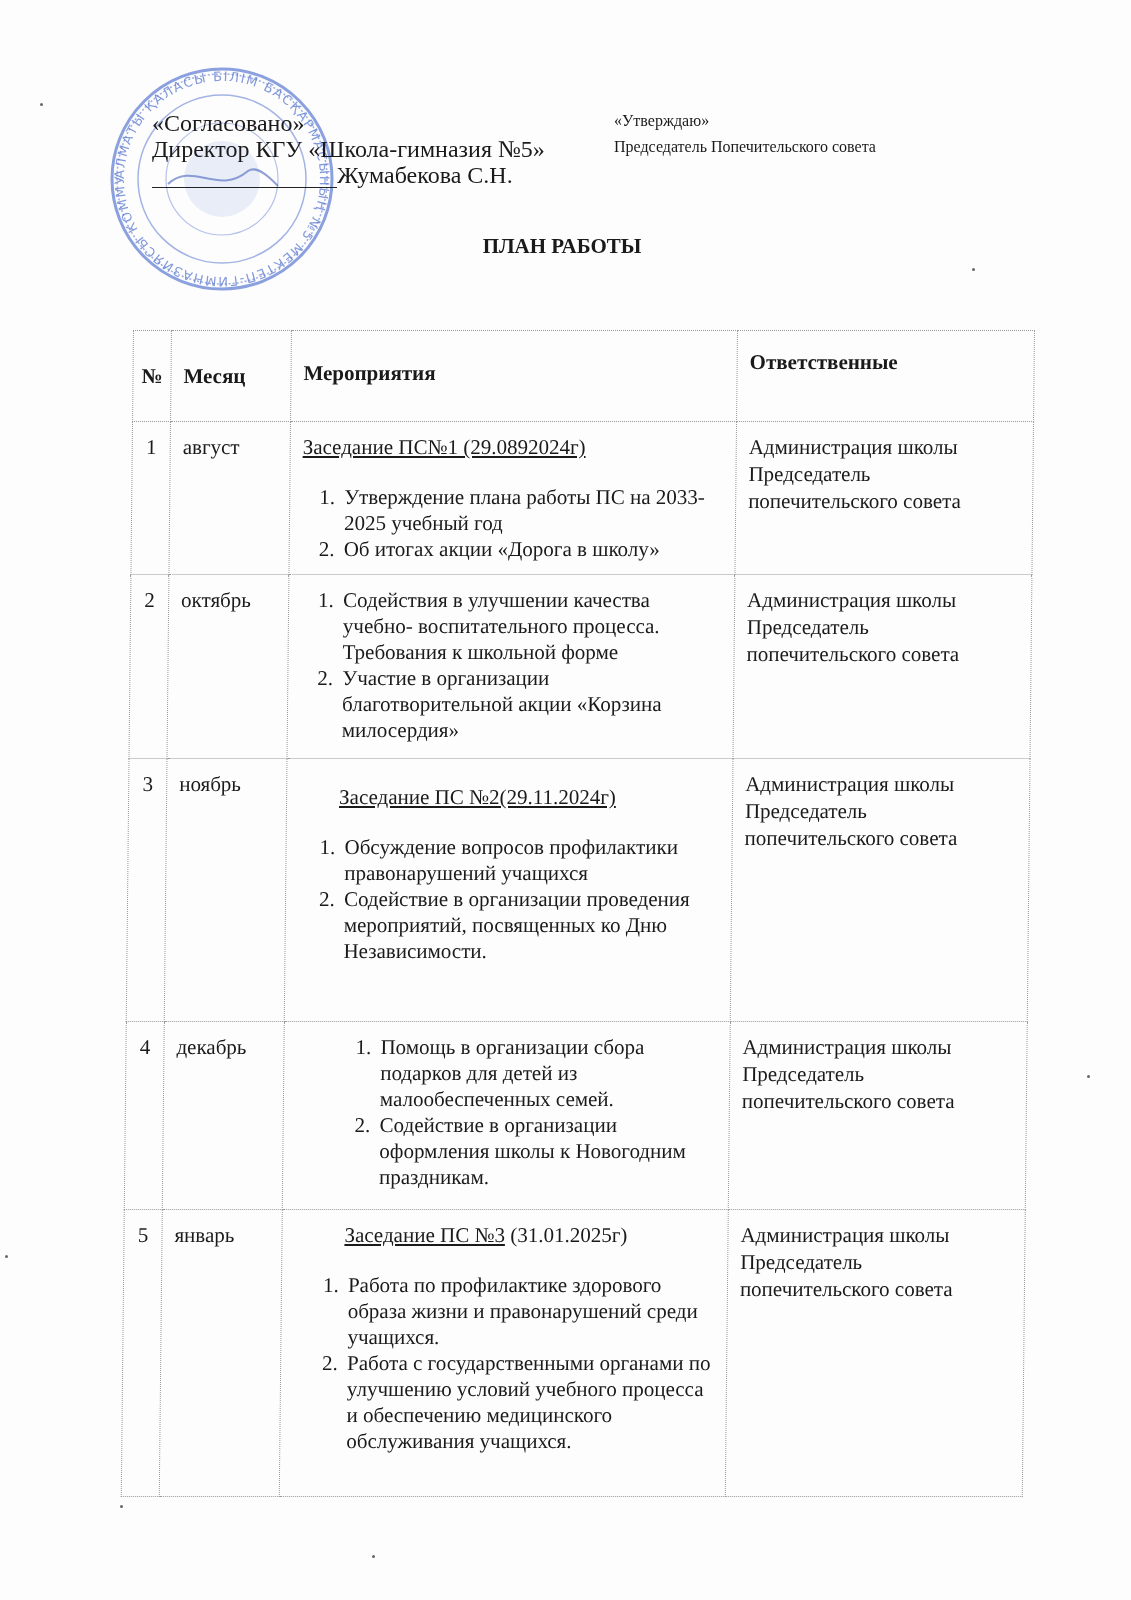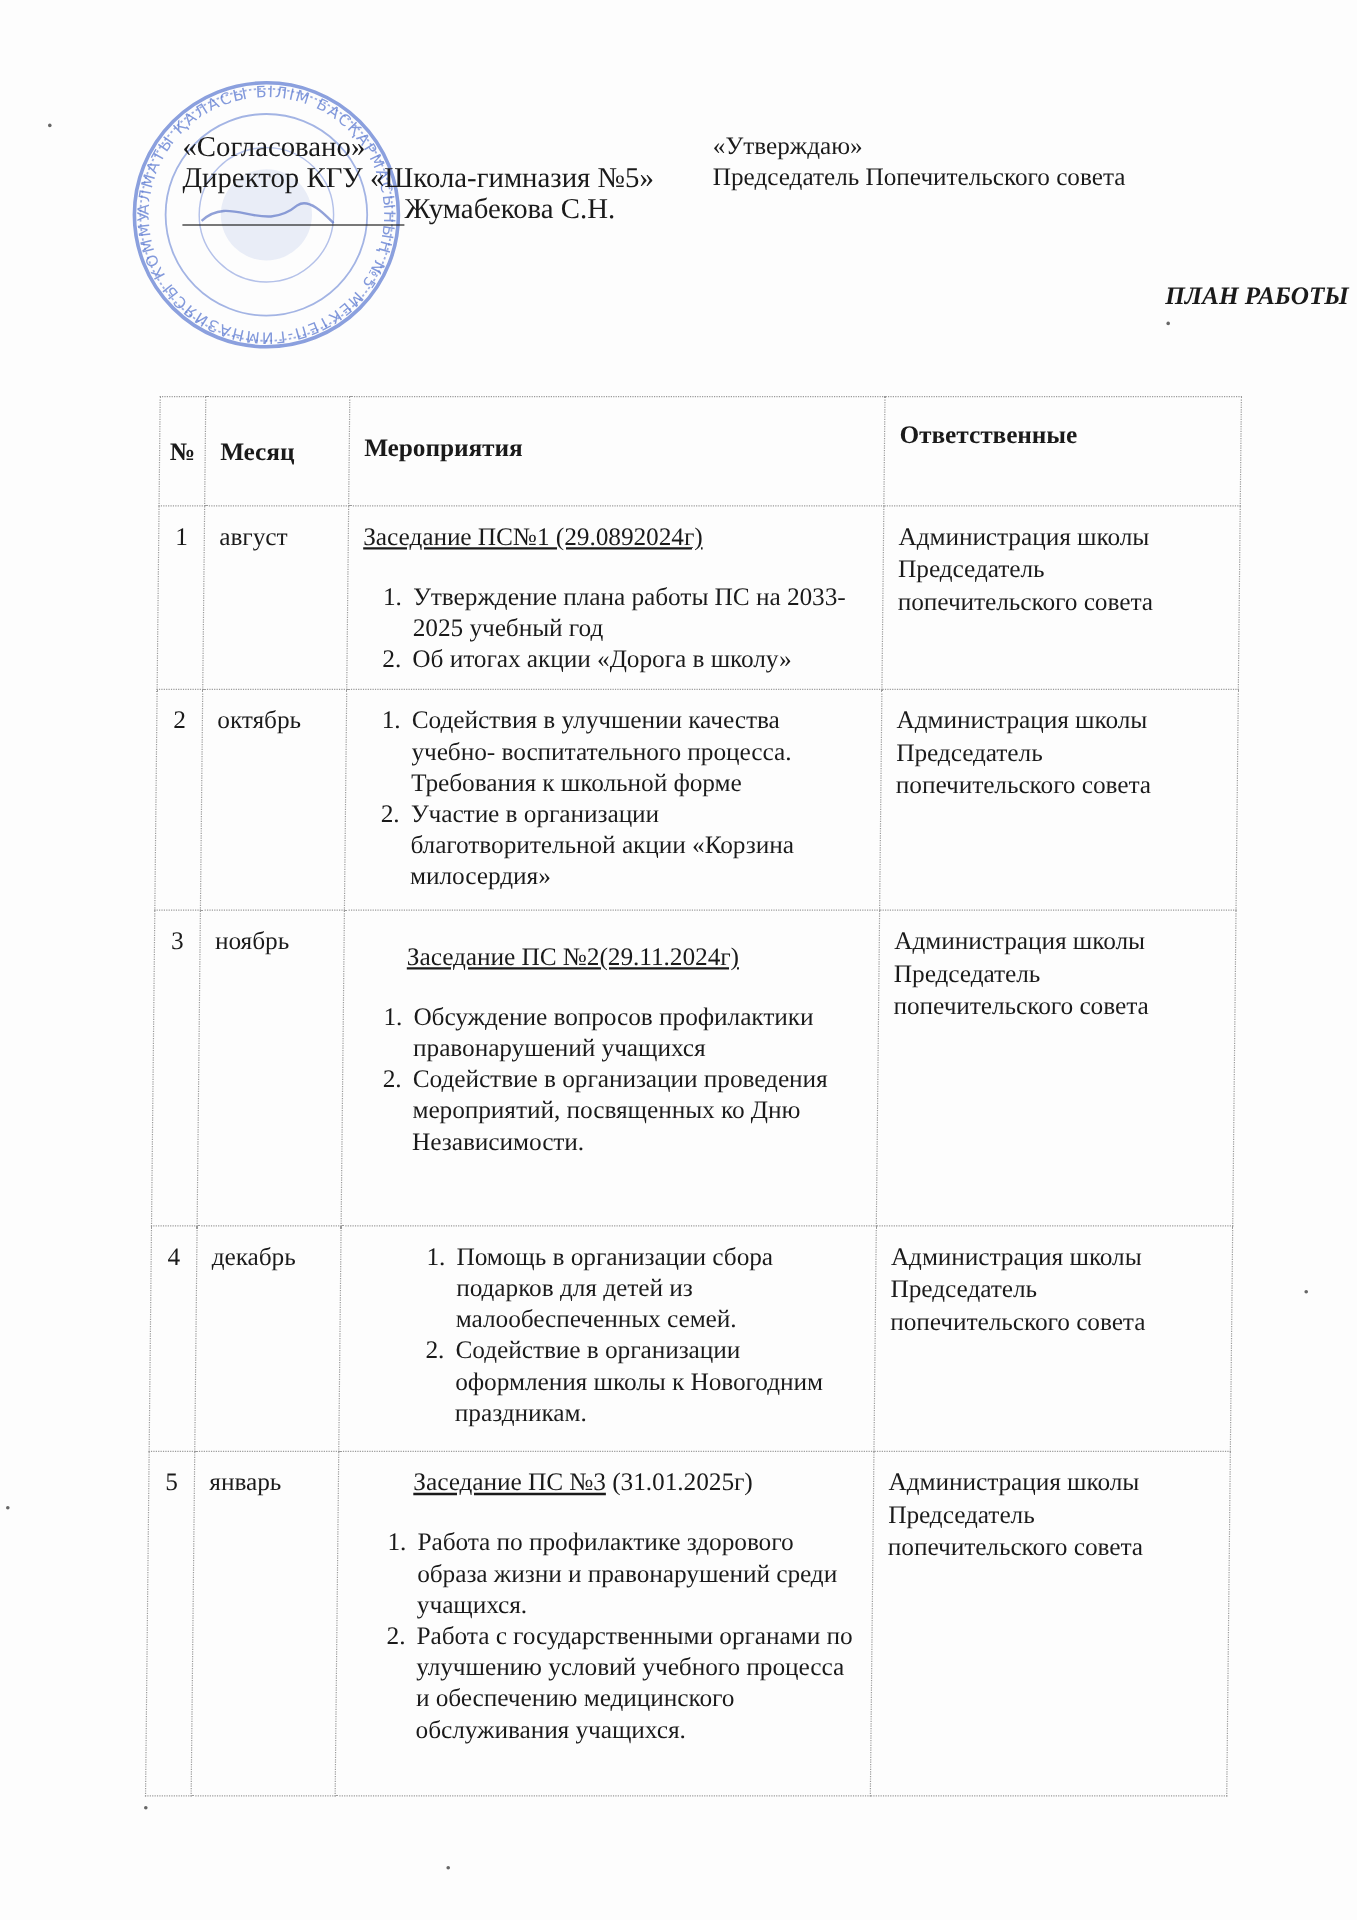--- a/index.html
+++ b/index.html
@@ -4,25 +4,25 @@
 <style>
   html, body { margin: 0; padding: 0; }
   body {
     width: 1131px; height: 1600px; background: #fdfdfd;
     font-family: "Liberation Serif", "DejaVu Serif", serif;
     color: #1a1a1a; position: relative; overflow: hidden;
   }
   .abs { position: absolute; }
   .stamp-svg { left: 108px; top: 66px; }
   .approve-left { left: 152px; top: 110px; font-size: 24px; line-height: 26px; }
-  .approve-right { left: 594px; top: 108px; font-size: 21px; line-height: 26px; }
+  .approve-right { left: 614px; top: 108px; font-size: 16px; line-height: 26px; }
   .sigline { display: inline-block; border-bottom: 1.5px solid #222; vertical-align: bottom; }
   .title {
-    left: 0; width: 1124px; top: 234px; text-align: right;
-    font-weight: bold; font-size: 20px; line-height: 24px; font-style: italic;
+    left: 0; width: 1124px; top: 234px; text-align: center;
+    font-weight: bold; font-size: 20px; line-height: 24px;
   }
   .title .t1 { font-size: 21px; }
   table.plan {
     position: absolute; left: 133px; top: 330px; width: 902px;
     border-collapse: collapse; font-size: 21px; line-height: 26px;
     transform: skewX(-0.6deg); transform-origin: top left;
   }
   table.plan td, table.plan th {
     border: 1px dotted #9a9a9a; vertical-align: top; text-align: left; font-weight: normal;
   }

